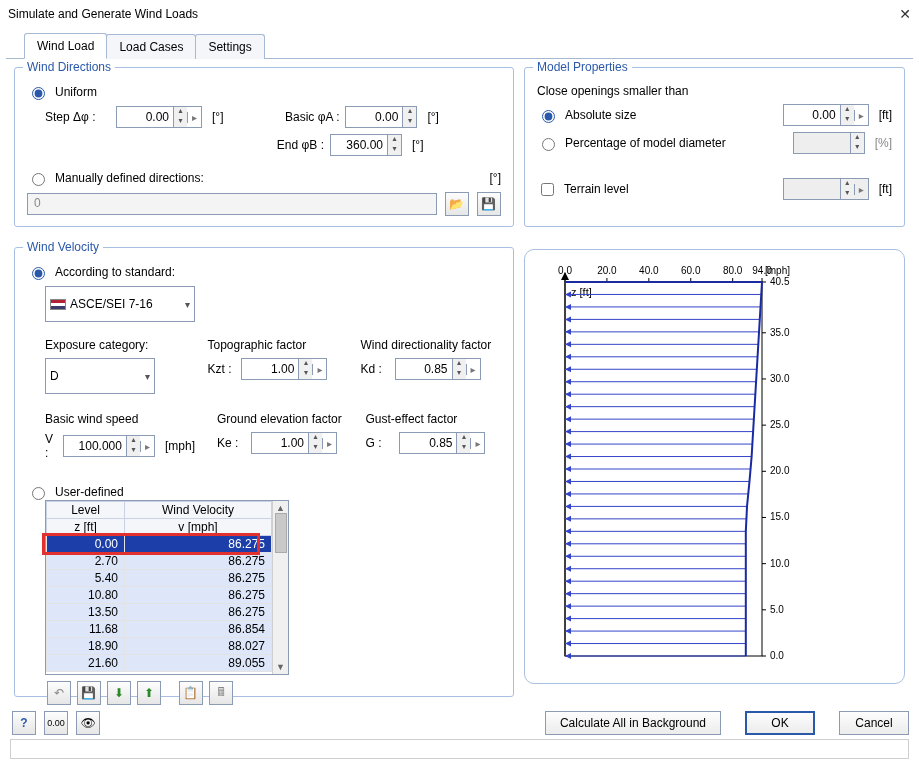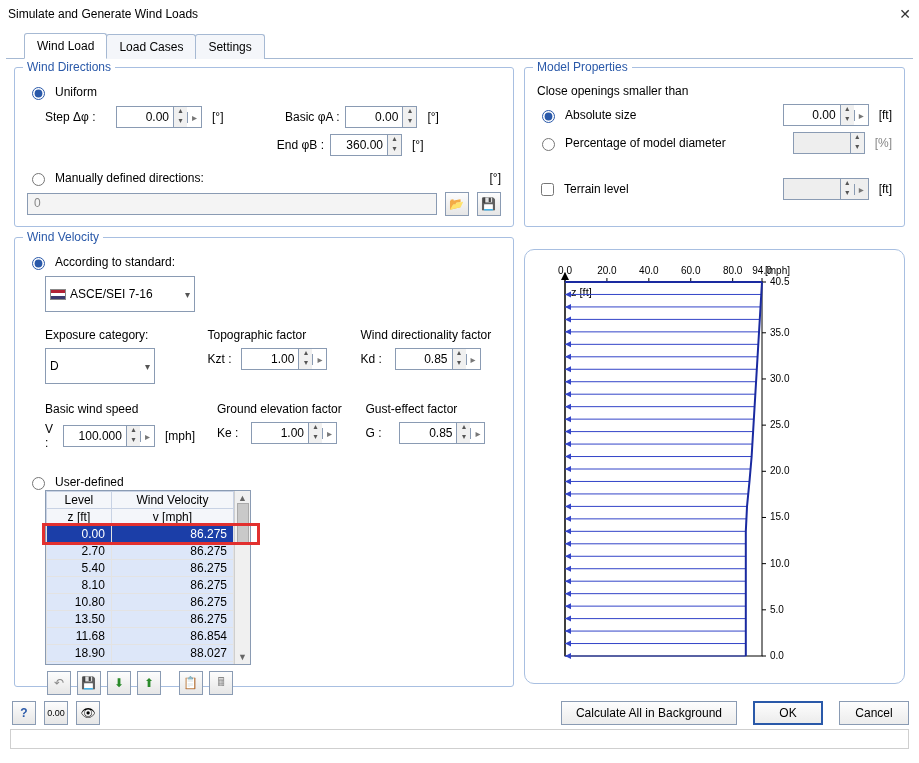--- a/index.html
+++ b/index.html
@@ -41,21 +41,21 @@
     border-bottom: 1px solid #fff;
     z-index: 2;
   }
   .content {
     border-top: 1px solid #a6b9d3;
     margin: 0 6px;
     padding: 8px;
     display: flex;
     gap: 10px;
   }
-  .left-col { width: 500px; display:flex; flex-direction:column; gap:10px; }
+  .left-col { width: 500px; display:flex; flex-direction:column; gap:20px; }
   .right-col { flex: 1; display:flex; flex-direction:column; gap:22px; }
   .group {
     border: 1px solid #a8bfe1;
     border-radius: 3px;
     padding: 10px 12px 14px 12px;
     position: relative;
   }
   .group .legend {
     position: absolute;
     top: -8px; left: 8px;
@@ -106,21 +106,21 @@
   }
   .iconbtn span { font-size:12px; }
   select.styled, .combo {
     border:1px solid #8a9bb3; height:36px; background:#fff;
     padding: 2px 4px; font-size:12px;
   }
   .combo { display:inline-flex; align-items:center; justify-content:space-between; width:150px; cursor:pointer; }
   .combo .chev { font-size:10px; color:#555; }
   .subhead { color:#000; margin-top:8px; }
   .table-wrap {
-    border:1px solid #8a9bb3; width:206px; height:175px;
+    border:1px solid #8a9bb3; width:244px; height:175px;
     display:flex;
   }
   .table-scroll { overflow:hidden; flex:1; }
   table.data {
     border-collapse: collapse; width:100%;
     font-size:12px;
   }
   table.data th {
     background:#f4f6fa; border:1px solid #c8d2e4;
     font-weight:normal; padding:1px 4px;
@@ -150,21 +150,21 @@
     display:flex;
     padding:6px;
     position:relative;
     background:#fff;
   }
   .footer {
     display:flex; align-items:center; justify-content:space-between;
     padding: 6px 10px 4px 10px;
   }
   .footer-left { display:flex; gap:6px; }
-  .footer-right { display:flex; gap:16px;justify-content:flex-end; }
+  .footer-right { display:flex; gap:24px;justify-content:flex-end; }
   .btn {
     border:1px solid #8a9bb3; background: linear-gradient(#fdfdfd,#ececec);
     padding: 4px 14px; cursor:pointer; min-width:70px; text-align:center;
   }
   .btn.primary { border:2px solid #2a59a9; padding: 3px 24px; }
   .status { margin:0 10px 8px 10px; height:20px; border:1px solid #cfcfcf; }
   .grey { color:#888; }
 </style>
 </head>
 <body>
@@ -370,24 +370,20 @@
                 <tr class="hl">
                     <td>0.00</td>
                     <td>86.275</td>
                   </tr>
                 <tr>
                     <td class="shade">2.70</td>
                     <td class="shade">86.275</td>
                   </tr>
                 <tr>
                     <td class="shade">5.40</td>
-                    <td class="shade">86.275</td>
-                  </tr>
-                <tr>
-                    <td class="shade">8.10</td>
                     <td class="shade">86.275</td>
                   </tr>
                 <tr>
                     <td class="shade">10.80</td>
                     <td class="shade">86.275</td>
                   </tr>
                 <tr>
                     <td class="shade">13.50</td>
                     <td class="shade">86.275</td>
                   </tr>

